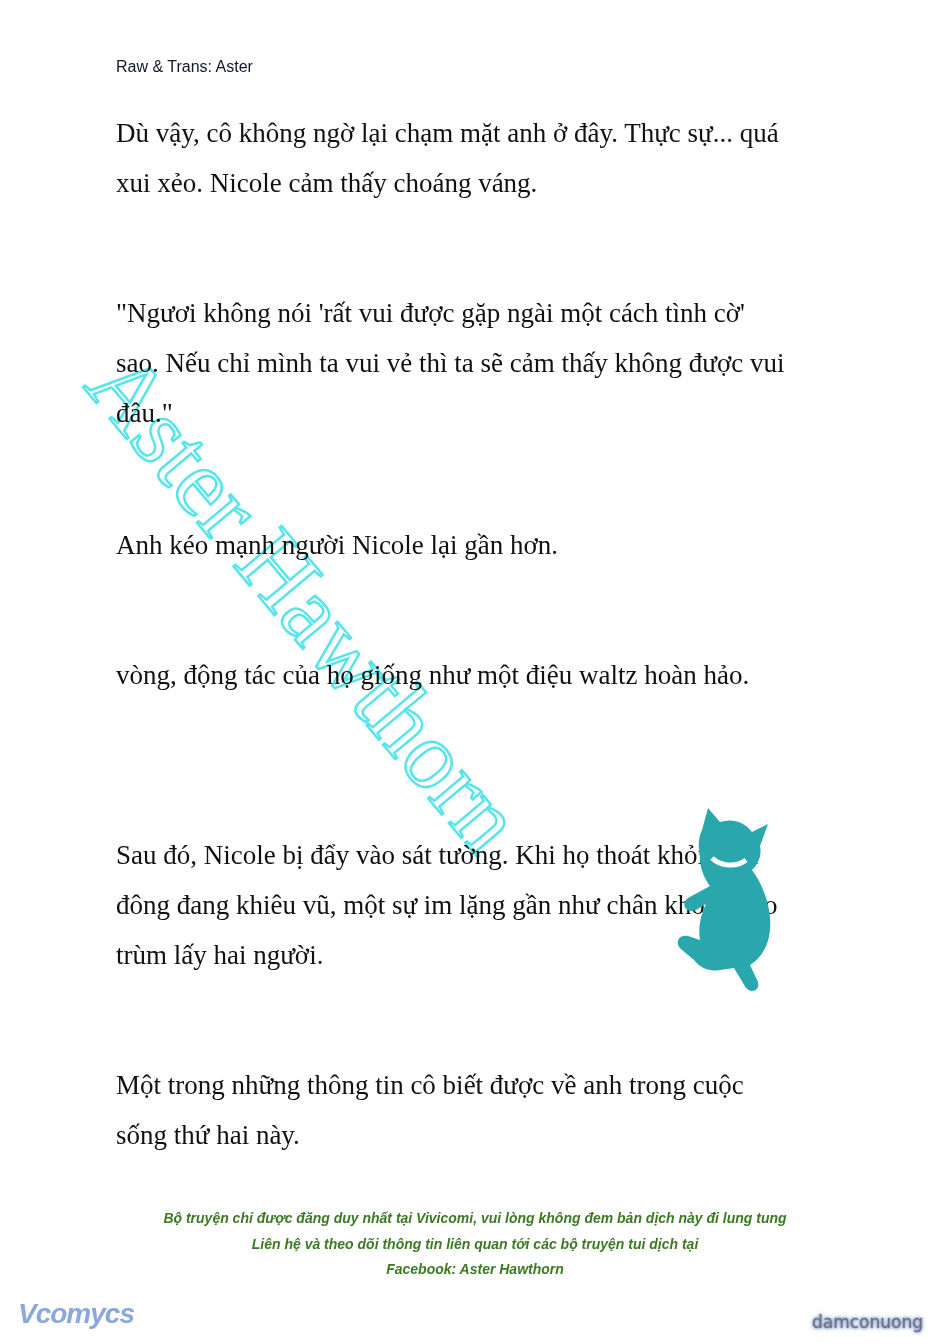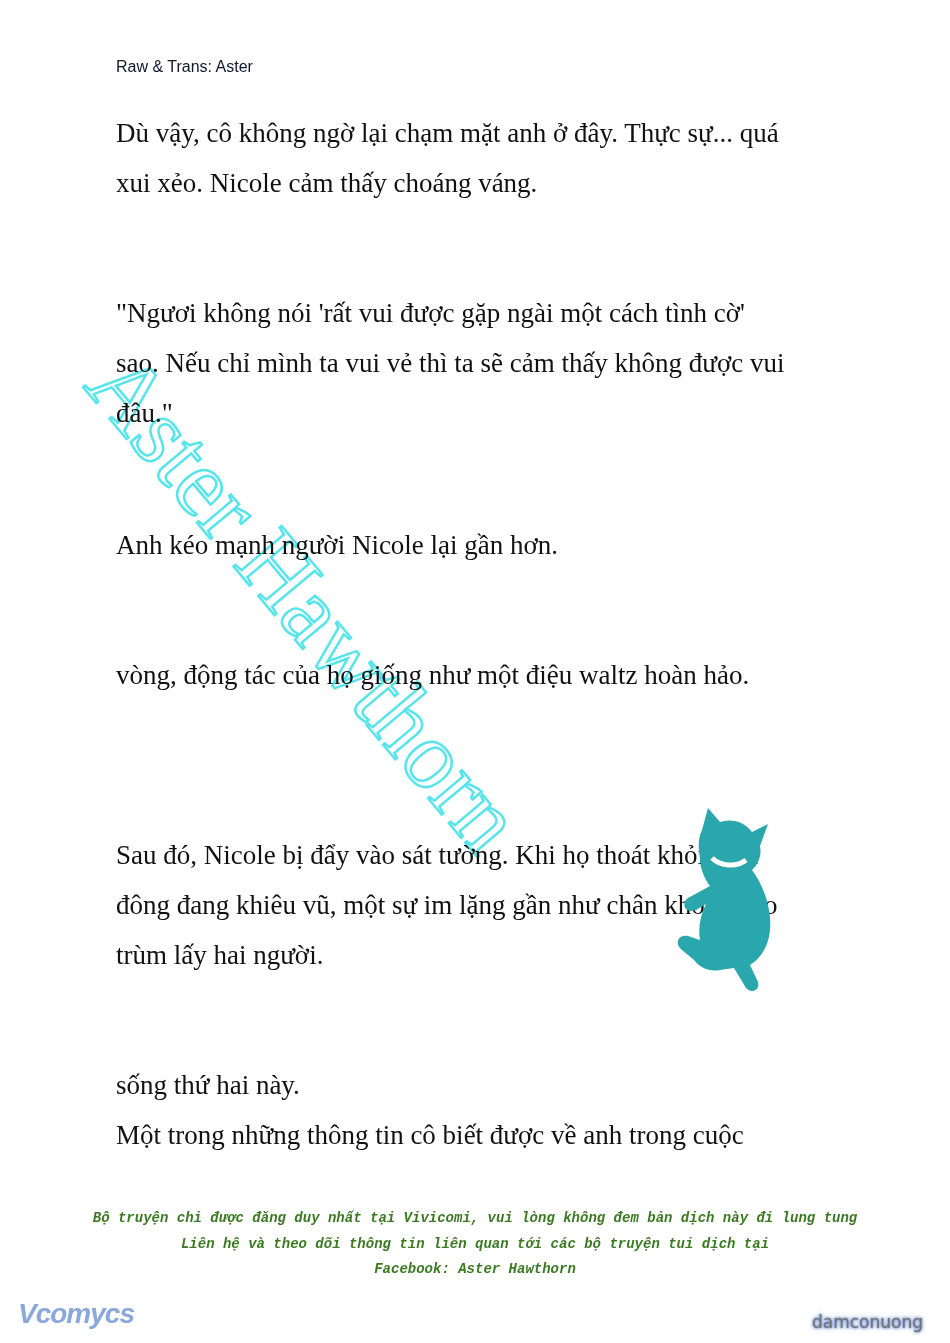--- a/index.html
+++ b/index.html
@@ -20,21 +20,21 @@
     position: absolute; left: 128px; top: 565px;
     font-family: "Liberation Serif", serif; font-size: 96px; font-weight: normal;
     color: transparent; -webkit-text-stroke: 2.5px #4fe3ea;
     transform: rotate(50deg); transform-origin: 0 0;
     white-space: nowrap; z-index: 1; opacity: 0.95;
     top: 330px; left: 150px;
   }
   .cat { position: absolute; left: 660px; top: 800px; z-index: 3; }
   .footer {
     position: absolute; left: 0; width: 950px; text-align: center;
-    font-family: Liberation Mono, monospace; font-style: italic; font-weight: bold;
+    font-family: Liberation Sans, sans-serif; font-style: italic; font-weight: bold;
     font-size: 14px; color: #3b7a22;
   }
   .logo-left {
     position: absolute; left: 18px; top: 1298px;
     font-family: "Liberation Sans", sans-serif; font-style: italic; font-weight: bold;
     font-size: 28px; color: #8aa8dc; letter-spacing: -1px;
   }
   .logo-right {
     position: absolute; left: 812px; top: 1312px;
     font-family: "DejaVu Sans", sans-serif; font-size: 17px; color: #737373;
@@ -67,22 +67,22 @@
   <div>vòng, động tác của họ giống như một điệu waltz hoàn hảo.</div>
 </div>
 
 <div class="para" style="top:830px">
   <div>Sau đó, Nicole bị đẩy vào sát tường. Khi họ thoát khỏi đám</div>
   <div>đông đang khiêu vũ, một sự im lặng gần như chân không bao</div>
   <div>trùm lấy hai người.</div>
 </div>
 
 <div class="para" style="top:1060px">
+  <div>Một trong những thông tin cô biết được về anh trong cuộc</div>
   <div>sống thứ hai này.</div>
-  <div>Một trong những thông tin cô biết được về anh trong cuộc</div>
 </div>
 
 <div class="cat">
   <svg width="130" height="195" viewBox="0 0 130 195">
     <g fill="#2aa7ad">
       <path d="M42 30 L48 8 L60 22 C72 18 85 22 92 32 L108 24 L100 46 C102 56 98 64 92 70 C104 86 112 110 110 130 C108 150 98 160 90 165 L98 182 C100 190 92 194 86 188 L74 168 L60 170 C50 172 40 168 34 160 L22 150 C14 144 18 134 28 136 L40 140 C38 128 40 116 46 104 L36 110 C26 114 20 104 28 98 L50 86 C44 78 40 68 40 58 C38 48 38 38 42 30 Z"></path>
     </g>
     <path d="M52 58 C60 66 76 68 86 60" stroke="#ffffff" stroke-width="5" fill="none"></path>
   </svg>
 </div>

